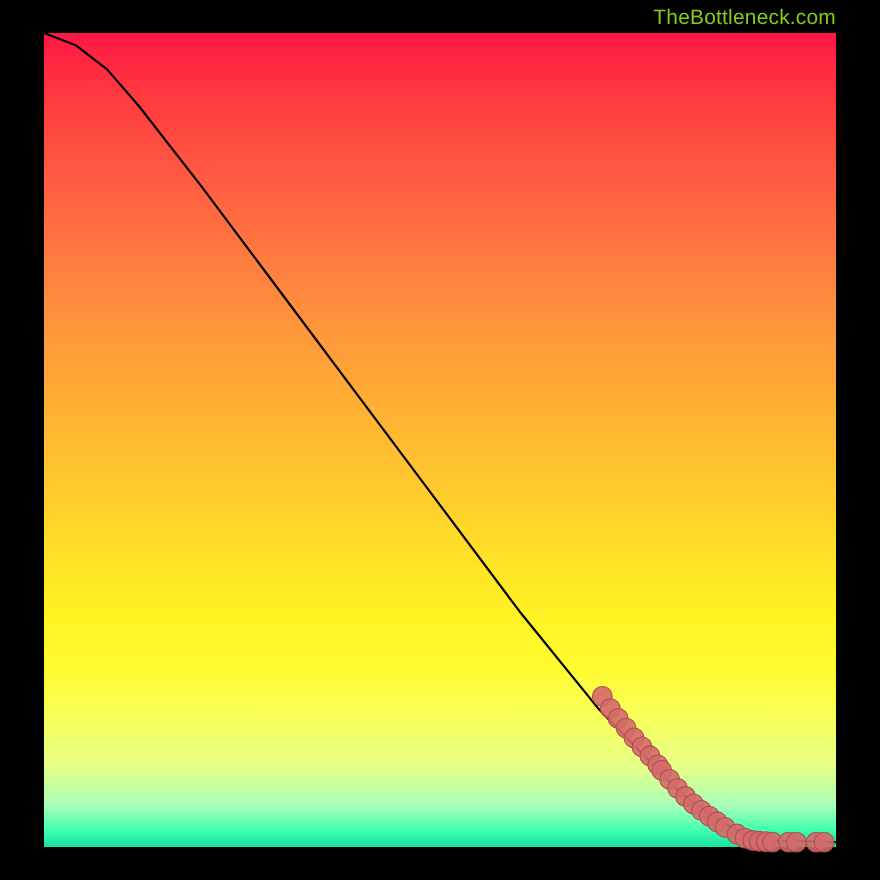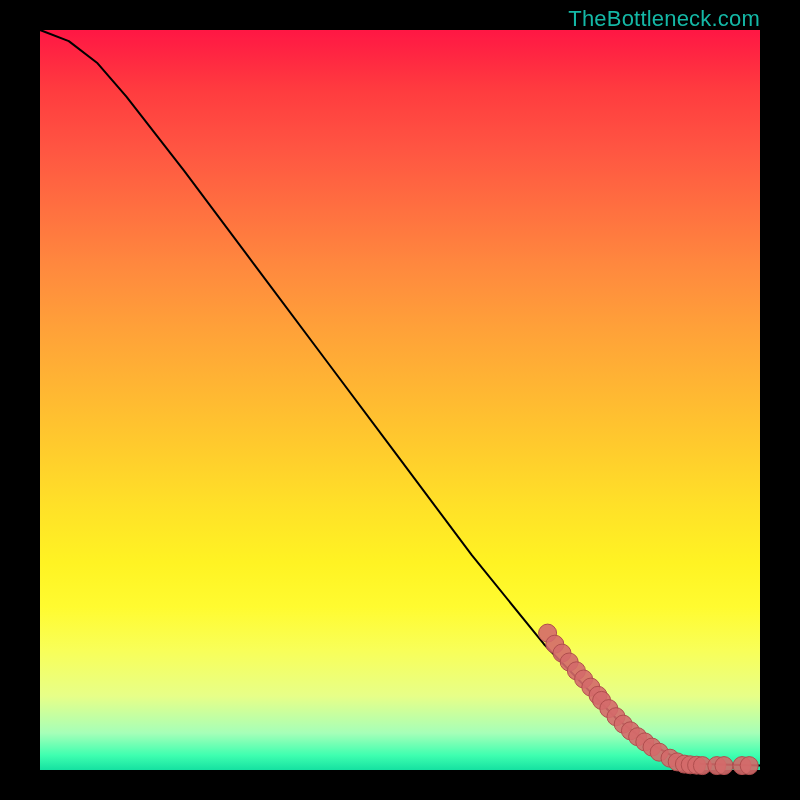--- a/index.html
+++ b/index.html
@@ -43,22 +43,22 @@
       #e7ff88 90%,
       #a6ffb8 95%,
       #3fffb0 98%,
       #15e1a1 100%
     );
   }
   .watermark {
     position: absolute;
     top: 6px;
     right: 40px;
-    color: #14b8a6;
-    font-size: 22px;
+    color: #84cc16;
+    font-size: 19px;
     letter-spacing: 0.2px;
     user-select: none;
   }
   svg.curve {
     position: absolute;
     left: 0;
     top: 0;
     width: 720px;
     height: 740px;
     overflow: visible;

